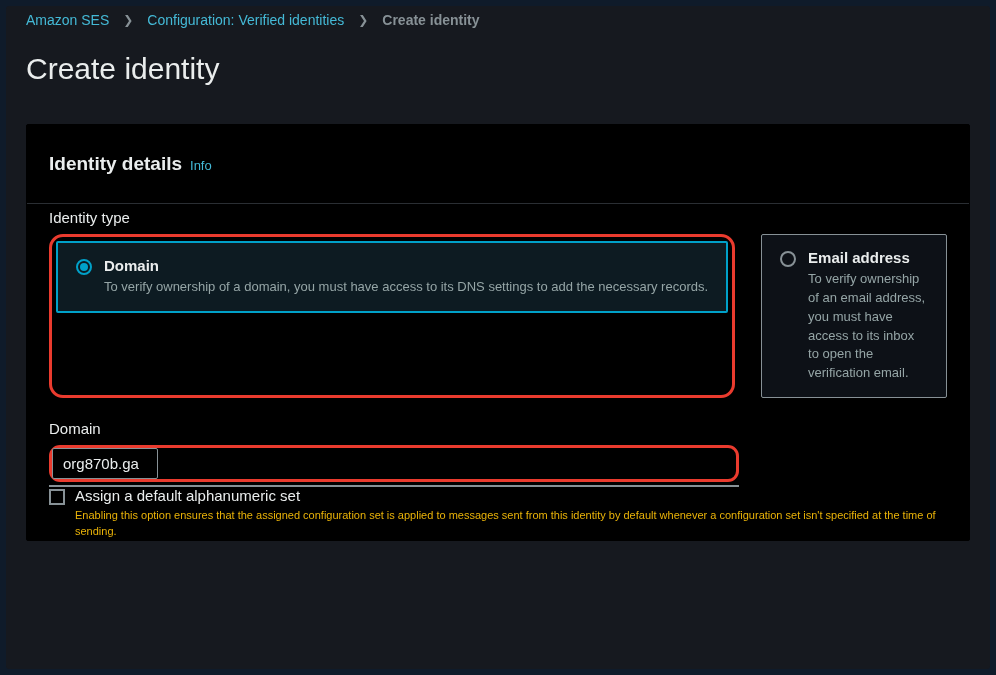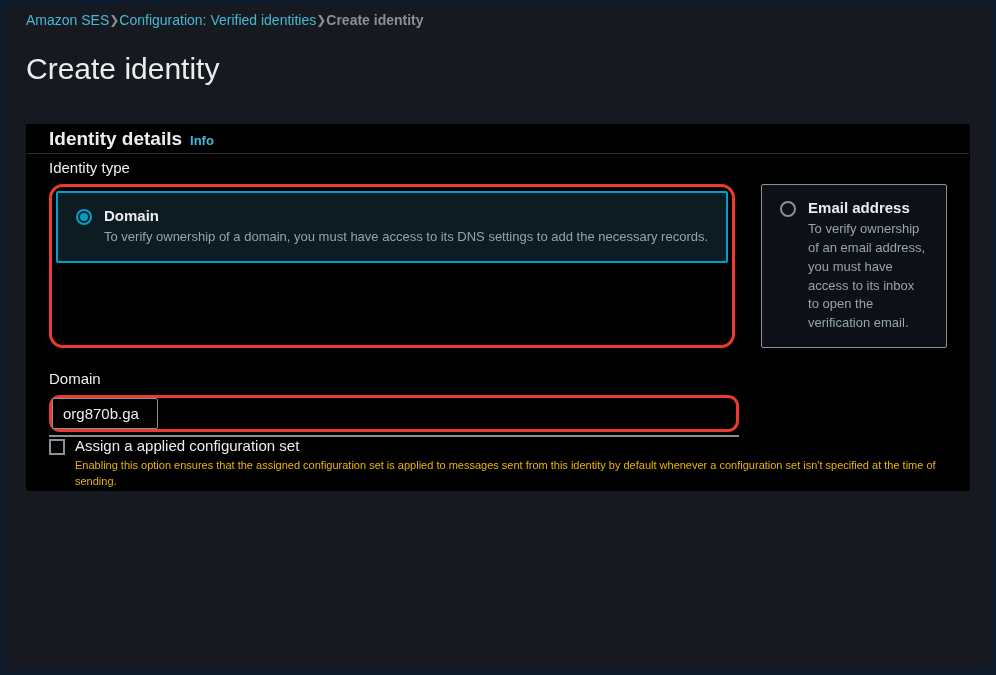--- a/index.html
+++ b/index.html
@@ -9,45 +9,46 @@
       font-family: "Amazon Ember", "Helvetica Neue", Arial, sans-serif;
       width: 996px;
       height: 675px;
       overflow: hidden;
       padding: 6px;
     }
     .page { background: #16191f; border-radius: 3px; width: 100%; height: 100%; padding: 0; }
     .breadcrumb {
       display: flex;
       align-items: center;
+      gap: 14px;
       padding: 6px 20px 6px 20px;
       font-size: 14px;
     }
     .breadcrumb a { color: #44b9d6; text-decoration: none; cursor: pointer; }
     .breadcrumb .chev { color: #879196; font-size: 12px; }
     .breadcrumb .current { color: #879196; font-weight: 600; }
     .title-block { padding: 18px 20px 28px 20px; }
     h1 { font-size: 30px; font-weight: 400; color: #eaeded; margin-bottom: 10px; }
     .subtitle { font-size: 15px; line-height: 1.55; color: #aab7b8; }
     .subtitle em { font-style: italic; color: #aab7b8; }
     .panel {
       margin: 0 20px;
       background: #000000;
       border: 1px solid #000;
       border-radius: 2px;
     }
     .panel-header {
-      padding: 3px 22px;
+      padding: 28px 22px;
       border-bottom: 1px solid #2a2e33;
       display: flex;
       align-items: baseline;
       gap: 8px;
     }
     .panel-header h2 { font-size: 19px; font-weight: 700; color: #eaeded; }
-    .info-link { color: #44b9d6; font-size: 13px; font-weight: 700; cursor: pointer; }
+    .info-link { color: #44b9d6; font-size: 13px; font-weight: 400; cursor: pointer; }
     .panel-body { padding: 5px 22px 0 22px; }
     .field-label { font-size: 15px; color: #eaeded; margin-bottom: 8px; display: block; }
     .radio-group { display: flex; gap: 26px; margin-bottom: 22px; align-items: stretch; }
     .radio-card {
       flex: 1;
       border: 1px solid #879196;
       border-radius: 2px;
       padding: 14px 18px 14px 18px;
       display: flex;
       gap: 12px;
@@ -161,19 +162,19 @@
       <div class="domain-field-row">
         <span class="domain-input-group">
           <input class="domain-input" value="org870b.ga" style="">
         </span>
         <span class="rest"></span>
       </div>
 
       <div class="checkbox-row">
         <span class="checkbox"></span>
         <div>
-          <div class="checkbox-label">Assign a applied configuration set</div>
+          <div class="checkbox-label">Assign a default alphanumeric set</div>
           <div class="checkbox-desc">Enabling this option ensures that the assigned configuration set is applied to messages sent from this identity by default whenever a configuration set isn't specified at the time of sending.</div>
         </div>
       </div>
     </div>
   </section>
 </div>
 
 </body></html>

